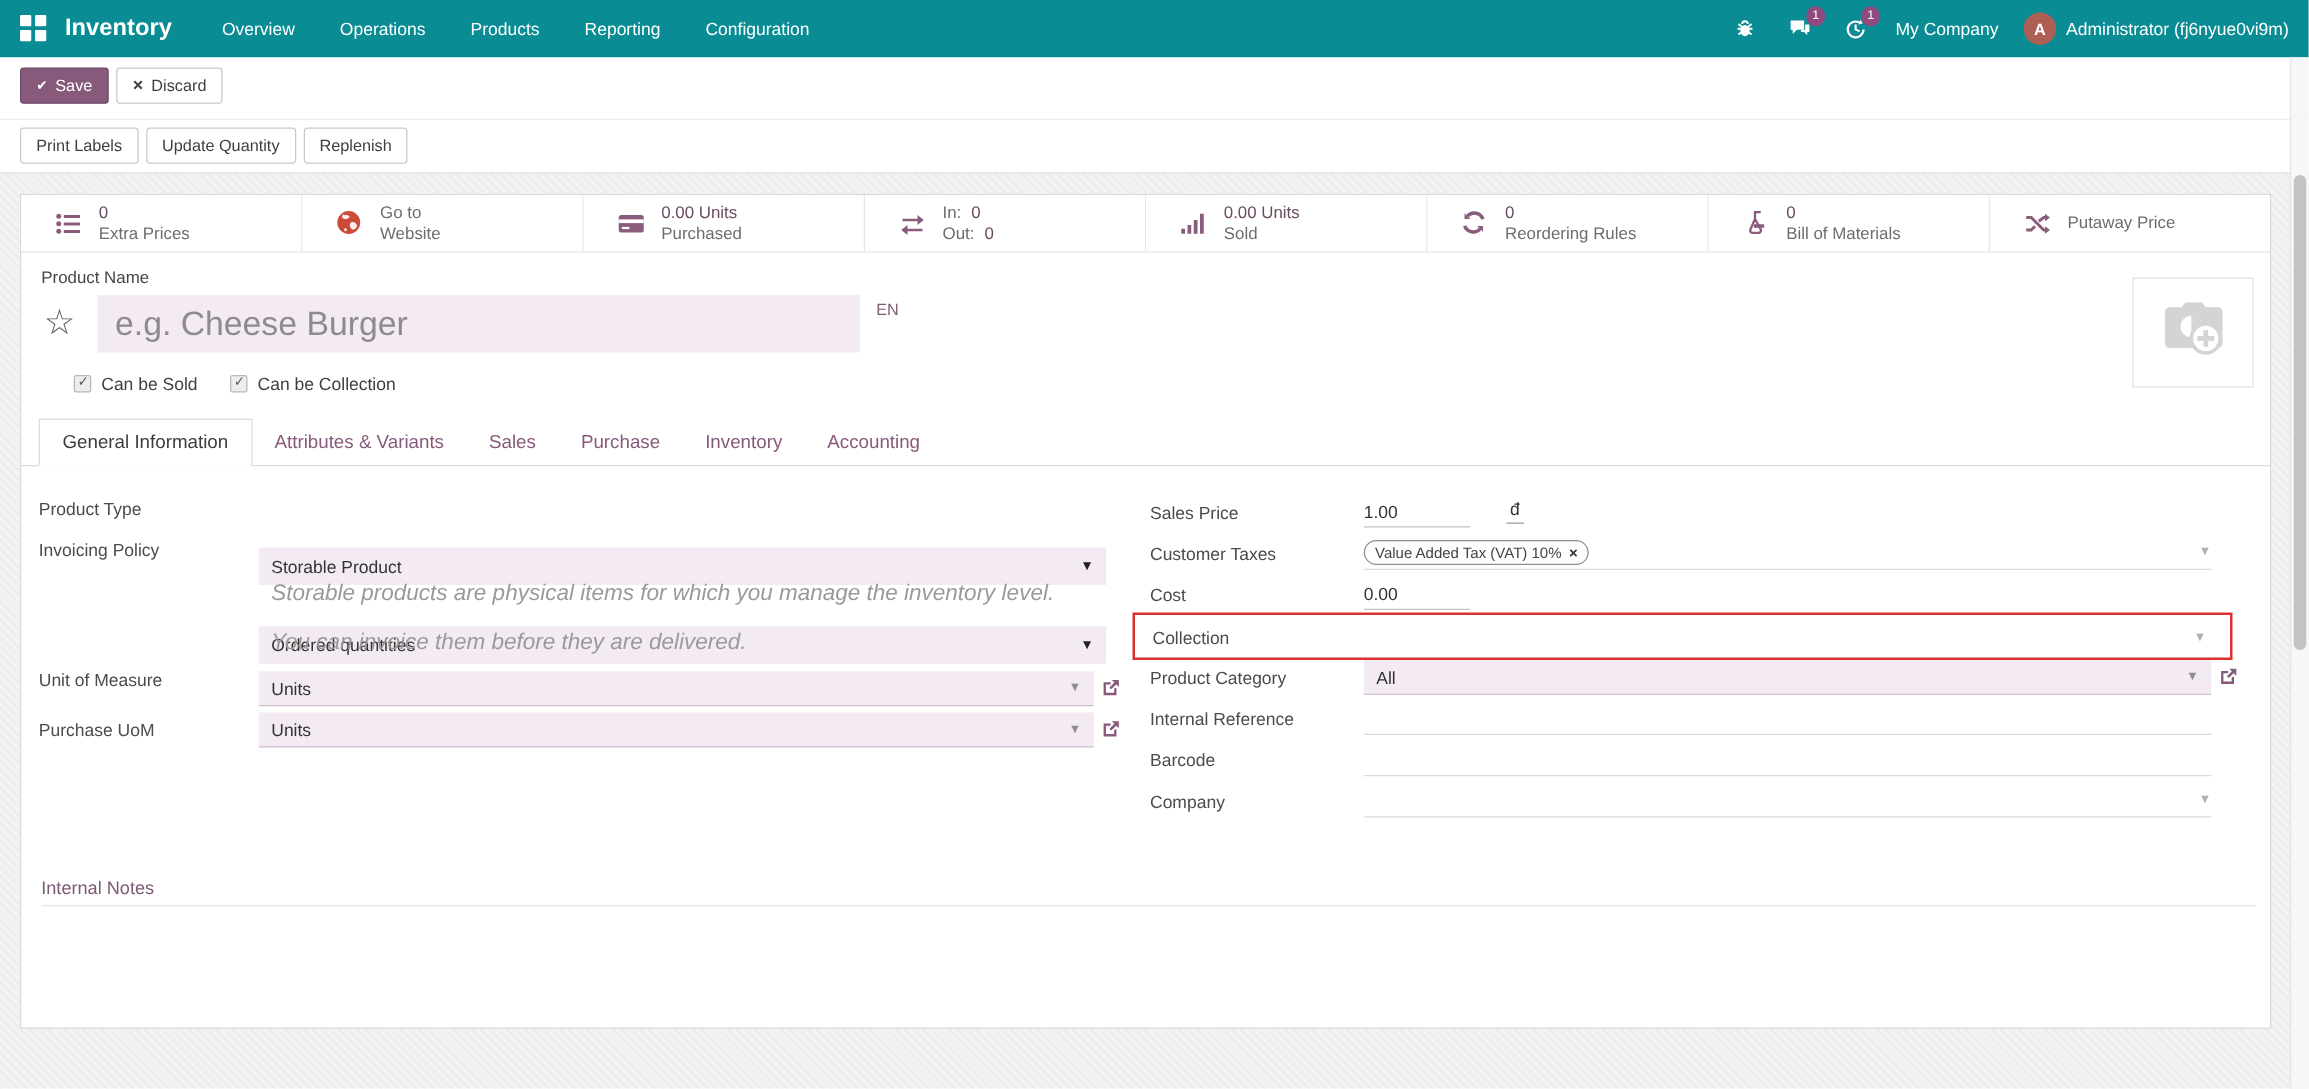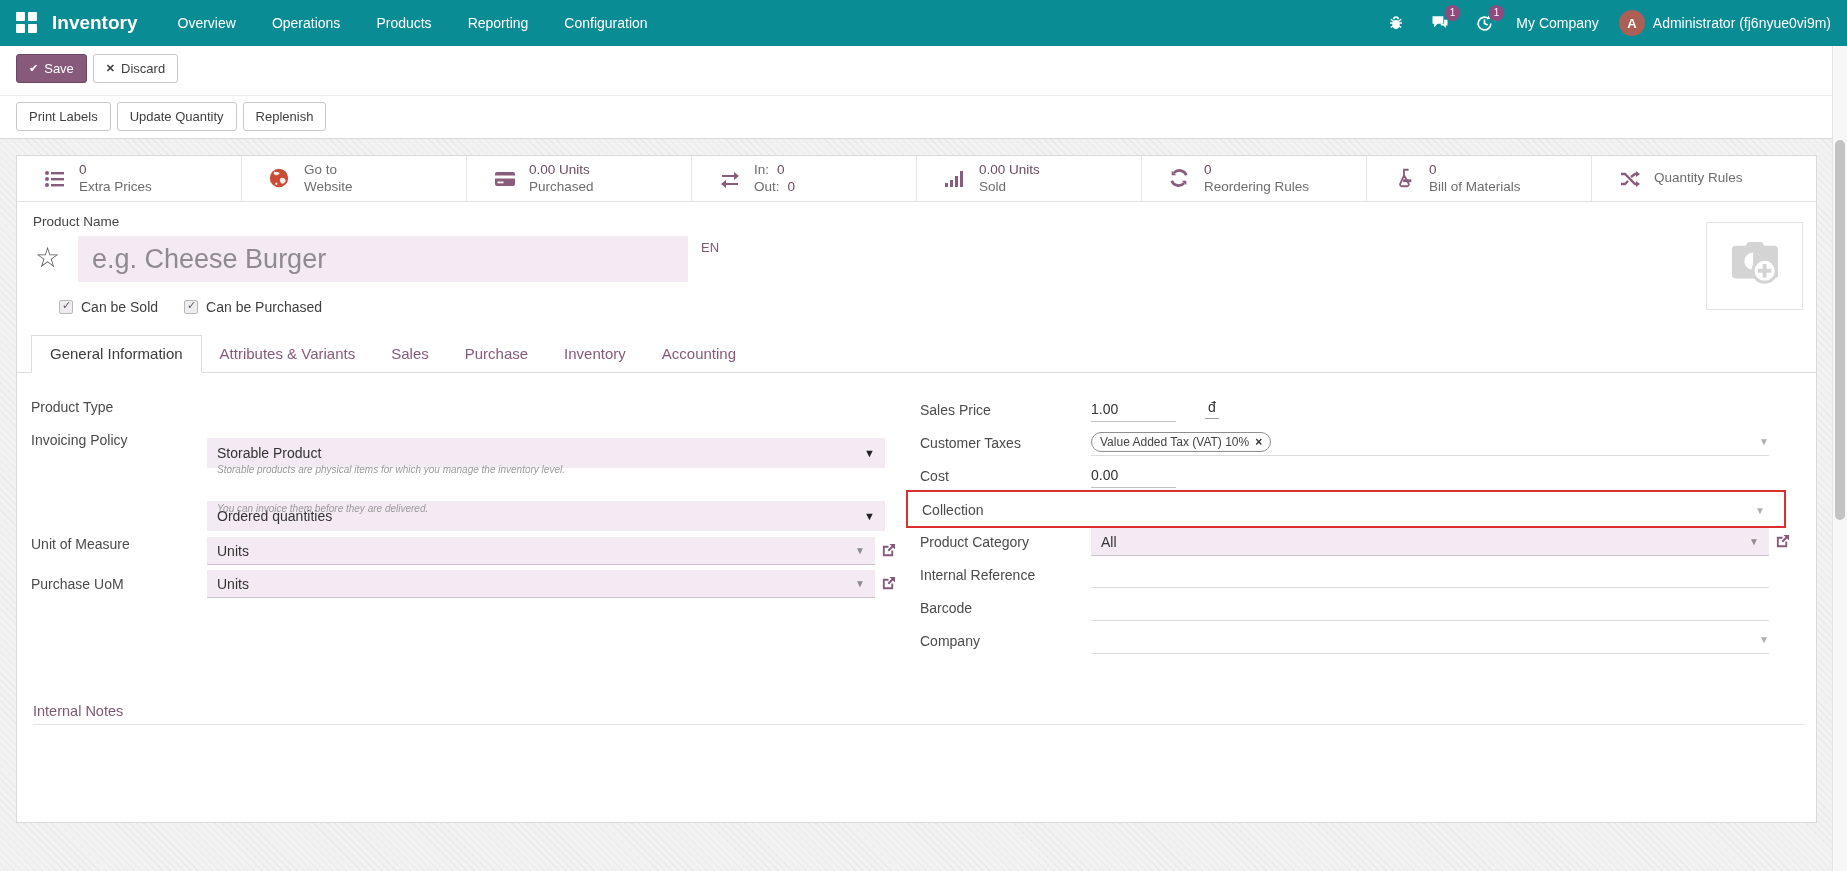--- a/index.html
+++ b/index.html
@@ -73,21 +73,21 @@
   
   .tabs { display:flex; align-items:flex-end; height:39px; border-bottom:1px solid #dcdcdc; padding-left:14px; }
   .tab { font-size:15px; padding:9px 18px 10px; color:#875A7B; cursor:pointer; white-space:nowrap; }
   .tab.active { color:#3c3c3c; background:#fff; border:1px solid #dcdcdc; border-bottom:1px solid #fff; margin-bottom:-1px; }
 
   
   .sel { background:#f3eaf3; height:30px; display:flex; align-items:center; padding:0 10px; font-size:14px; color:#333; cursor:pointer; position:relative; }
   .sel .chev { margin-left:auto; font-size:11px; color:#222; }
   .m2o { background:#f3eaf3; height:28px; display:flex; align-items:center; padding:0 10px; font-size:14px; color:#333; cursor:pointer; border-bottom:1px solid #cfc2cf; }
   .m2o .caret { margin-left:auto; font-size:10px; color:#8d8d8d; }
-  .help { font-style:italic; color:#9a9a9a; font-size:10px; }
+  .help { font-style:italic; color:#9a9a9a; font-size:18px; }
   .uline { border-bottom:1px solid #dcdcdc; height:28px; display:flex; align-items:center; cursor:text; }
   .uline .caret { margin-left:auto; font-size:10px; color:#b0b0b0; }
   .num-input { border:none; border-bottom:1px solid #c2c2c2; outline:none; background:transparent; font-family:"Liberation Sans",sans-serif; font-size:14px; color:#333; height:26px; width:85px; }
   .cur { display:inline-block; border-bottom:1px solid #9c9c9c; font-size:14px; color:#333; padding:0 3px 3px; margin-left:28px; }
   .tagpill { display:inline-flex; align-items:center; gap:6px; border:1px solid #8f8f8f; border-radius:11px; background:#fdfdfd; font-size:12px; color:#444; padding:2px 8px; height:20px; cursor:pointer; }
   .tagpill .x { font-weight:bold; color:#333; cursor:pointer; }
   .tagpill .x::after { content:"\00d7"; }
   .red-box { border:2px solid #dc3030; }
   .ext-link { width:15px; height:15px; cursor:pointer; }
 
@@ -269,40 +269,40 @@
           <span class="sicon">
             <svg width="24" height="24" viewBox="0 0 24 24" fill="none" stroke="#8a5c7c" stroke-width="2.4">
                 <path d="M3 7h4l10 10h3"></path>
                 <path d="M3 17h4l3-3"></path>
                 <path d="M13 10l4-3h3"></path>
                 <path d="M18 4l4 3-4 3" fill="#8a5c7c" stroke="none"></path>
                 <path d="M18 14l4 3-4 3" fill="#8a5c7c" stroke="none"></path>
               </svg>
           </span>
           <span class="stat-text">
-              <span class="stat-lbl">Quantity Rules</span>
+              <span class="stat-lbl">Putaway Price</span>
             </span>
         </div>
       </div>
 
       <div class="abs name-label" style="left:16px; top:58px;">Product Name</div>
       <div class="abs star" style="left:18px; top:88px;">☆</div>
       <div class="abs" style="left:61px; top:80px; width:610px;">
         <input class="name-input" type="text" placeholder="e.g. Cheese Burger" style="">
       </div>
       <div class="abs lang-tag" style="left:684px; top:84px;">EN</div>
 
       <div class="abs cb-row" style="left:26px; top:143px;">
         <span class="cb">
           <span class="cb-box"></span>
           <span class="cb-lbl">Can be Sold</span>
         </span>
         <span class="cb">
           <span class="cb-box"></span>
-          <span class="cb-lbl">Can be Purchased</span>
+          <span class="cb-lbl">Can be Collection</span>
         </span>
       </div>
 
       <div class="abs photo-box" style="left:1689px; top:66px; width:97px; height:88px;">
         <span>
           <svg width="62" height="50" viewBox="0 0 64 52" fill="#d4d4d4">
             <path d="M22 6l3-4h14l3 4h10a4 4 0 0 1 4 4v26a4 4 0 0 1-4 4H12a4 4 0 0 1-4-4V10a4 4 0 0 1 4-4z"></path>
             <circle cx="30" cy="22" r="9" fill="#fff"></circle>
               <path d="M30 13a9 9 0 0 1 0 18z" fill="#d4d4d4"></path>
             <circle cx="42" cy="32" r="12" fill="#fff"></circle>

